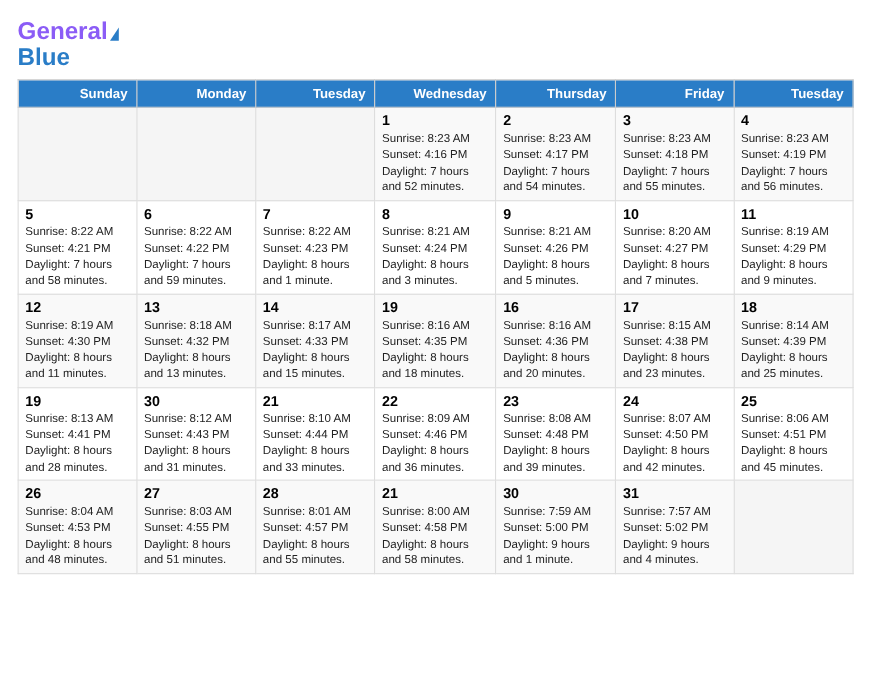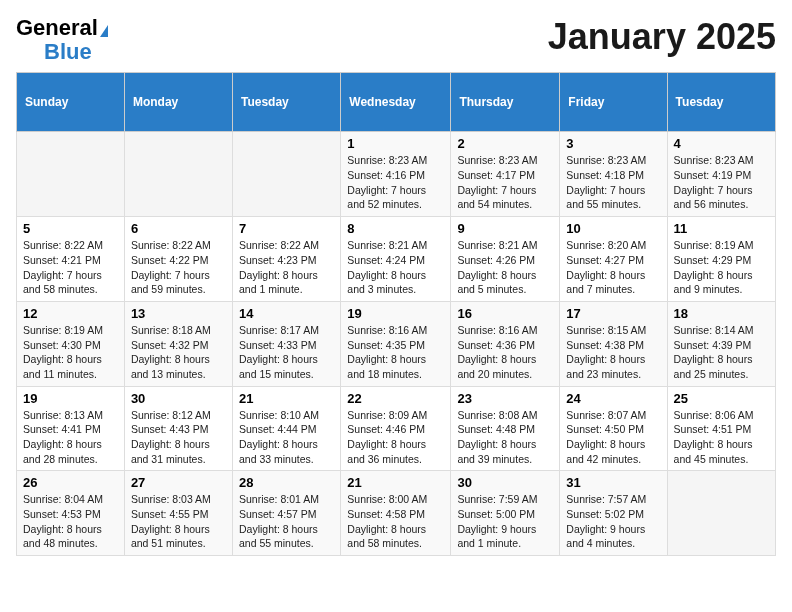--- a/index.html
+++ b/index.html
@@ -18,27 +18,26 @@
     }
     .logo {
       display: flex;
       flex-direction: column;
       align-items: flex-start;
       line-height: 1.1;
     }
     .logo-general {
       font-size: 22px;
       font-weight: bold;
-      color: #000000;
+      color: #8b5cf6;
     }
     .logo-blue {
       font-size: 22px;
       font-weight: bold;
       color: #2a7dc7;
-      margin-left: 28px;
     }
     .logo-icon {
       display: inline-block;
       width: 0;
       height: 0;
       border-left: 8px solid transparent;
       border-bottom: 12px solid #2a7dc7;
       margin-left: 2px;
       vertical-align: middle;
     }
@@ -55,22 +54,22 @@
       color: #444;
     }
     table {
       width: 100%;
       border-collapse: collapse;
       font-size: 11px;
     }
     thead tr th {
       background-color: #2a7dc7;
       color: #fff;
-      text-align: left;
-      padding: 22px 8px;
+      text-align: right;
+      padding: 5px 8px;
       font-size: 12px;
       font-weight: bold;
       border: 1px solid #ccc;
     }
     tbody tr td {
       border: 1px solid #ddd;
       vertical-align: top;
       padding: 4px 6px;
       width: 113px;
       min-height: 70px;
@@ -100,21 +99,20 @@
 <div class="header-area">
   <div class="logo">
     <div>
       <span class="logo-general">General</span><span class="logo-icon"></span>
     </div>
     <div>
       <span class="logo-blue">Blue</span>
     </div>
   </div>
   <div class="title-area">
-    <div class="month-title">January 2025</div>
   </div>
 </div>
 
 <table>
   <thead>
     <tr id="weekday-header">
     <th>Sunday</th>
         <th>Monday</th>
         <th>Tuesday</th>
         <th>Wednesday</th>

